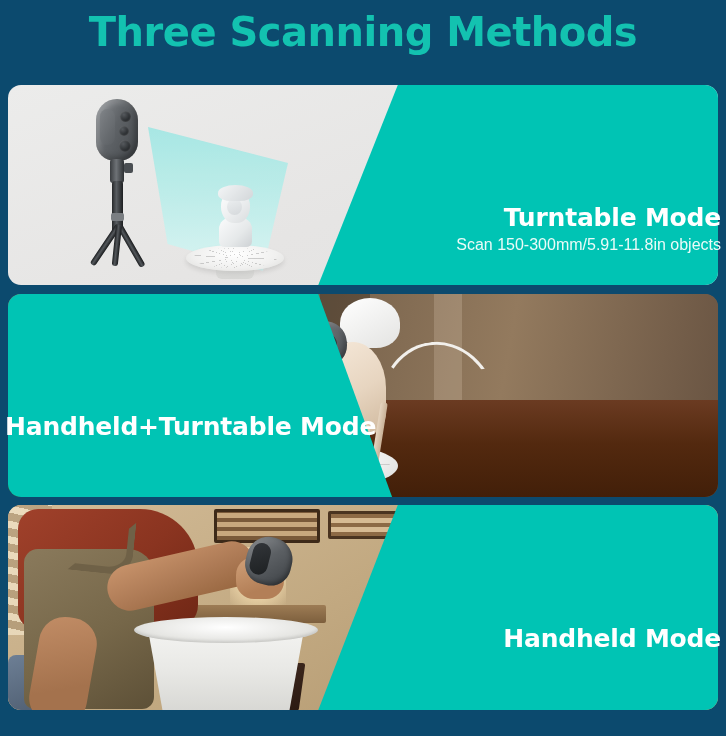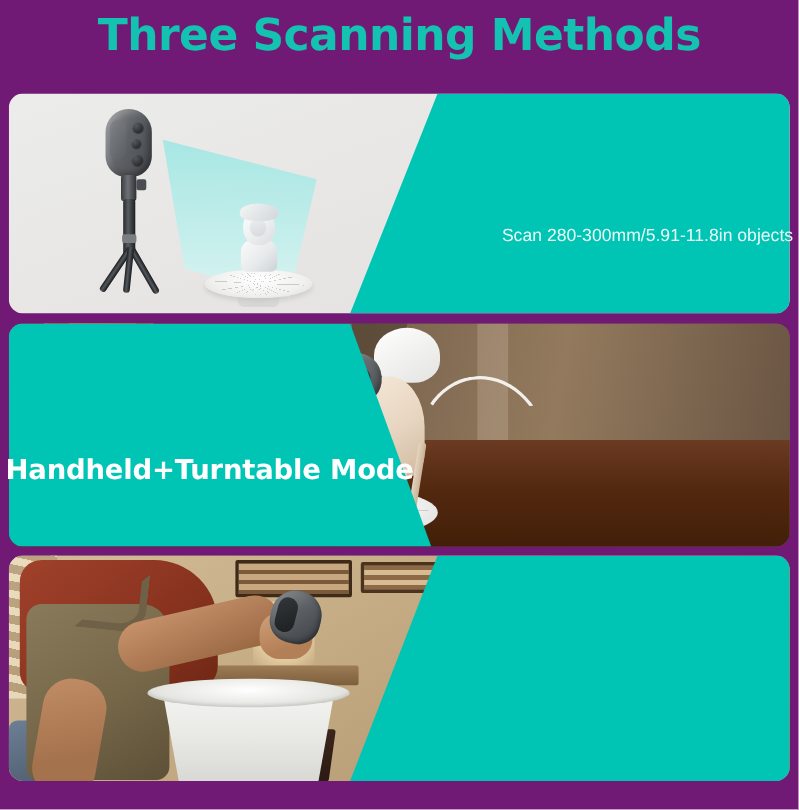--- a/index.html
+++ b/index.html
@@ -9,21 +9,21 @@
     height: 736px;
     background: #fcfcf9;
     font-family: "Liberation Sans", sans-serif;
     overflow: hidden;
   }
 
   .page {
     position: relative;
     width: 726px;
     height: 736px;
-    background: #701a75;
+    background: #0c4a6e;
   }
 
   
   .page-title {
     position: absolute;
     top: 6px;
     left: 0;
     width: 726px;
     text-align: center;
     font-size: 40px;
@@ -583,21 +583,22 @@
       <div class="s1-bust-body"></div>
       <div class="s1-bust-head"></div>
       <div class="s1-bust-face"></div>
       <div class="s1-bust-hair"></div>
     </div>
 
     <div class="wedge wedge-right"></div>
   </div>
 
   <div class="caption caption-right cap-1">
-    <div class="mode-sub">Scan 280-300mm/5.91-11.8in objects</div>
+    <div class="mode-title">Turntable Mode</div>
+    <div class="mode-sub">Scan 150-300mm/5.91-11.8in objects</div>
   </div>
 
   <div class="panel panel-2">
 
     <div class="photo scene2">
       <div class="s2-wall"></div>
       <div class="s2-wall-stripe"></div>
       <div class="s2-wall-stripe2"></div>
       <div class="s2-desk"></div>
 
@@ -664,15 +665,16 @@
       <div class="s3-laptop3"></div>
       <div class="s3-bucket"></div>
       <div class="s3-bucket-inner"></div>
       <div class="s3-bucket-rim"></div>
     </div>
 
     <div class="wedge wedge-right"></div>
   </div>
 
   <div class="caption caption-right cap-3">
+    <div class="mode-title">Handheld Mode</div>
   </div>
 
 </div>
 
 </body></html>

